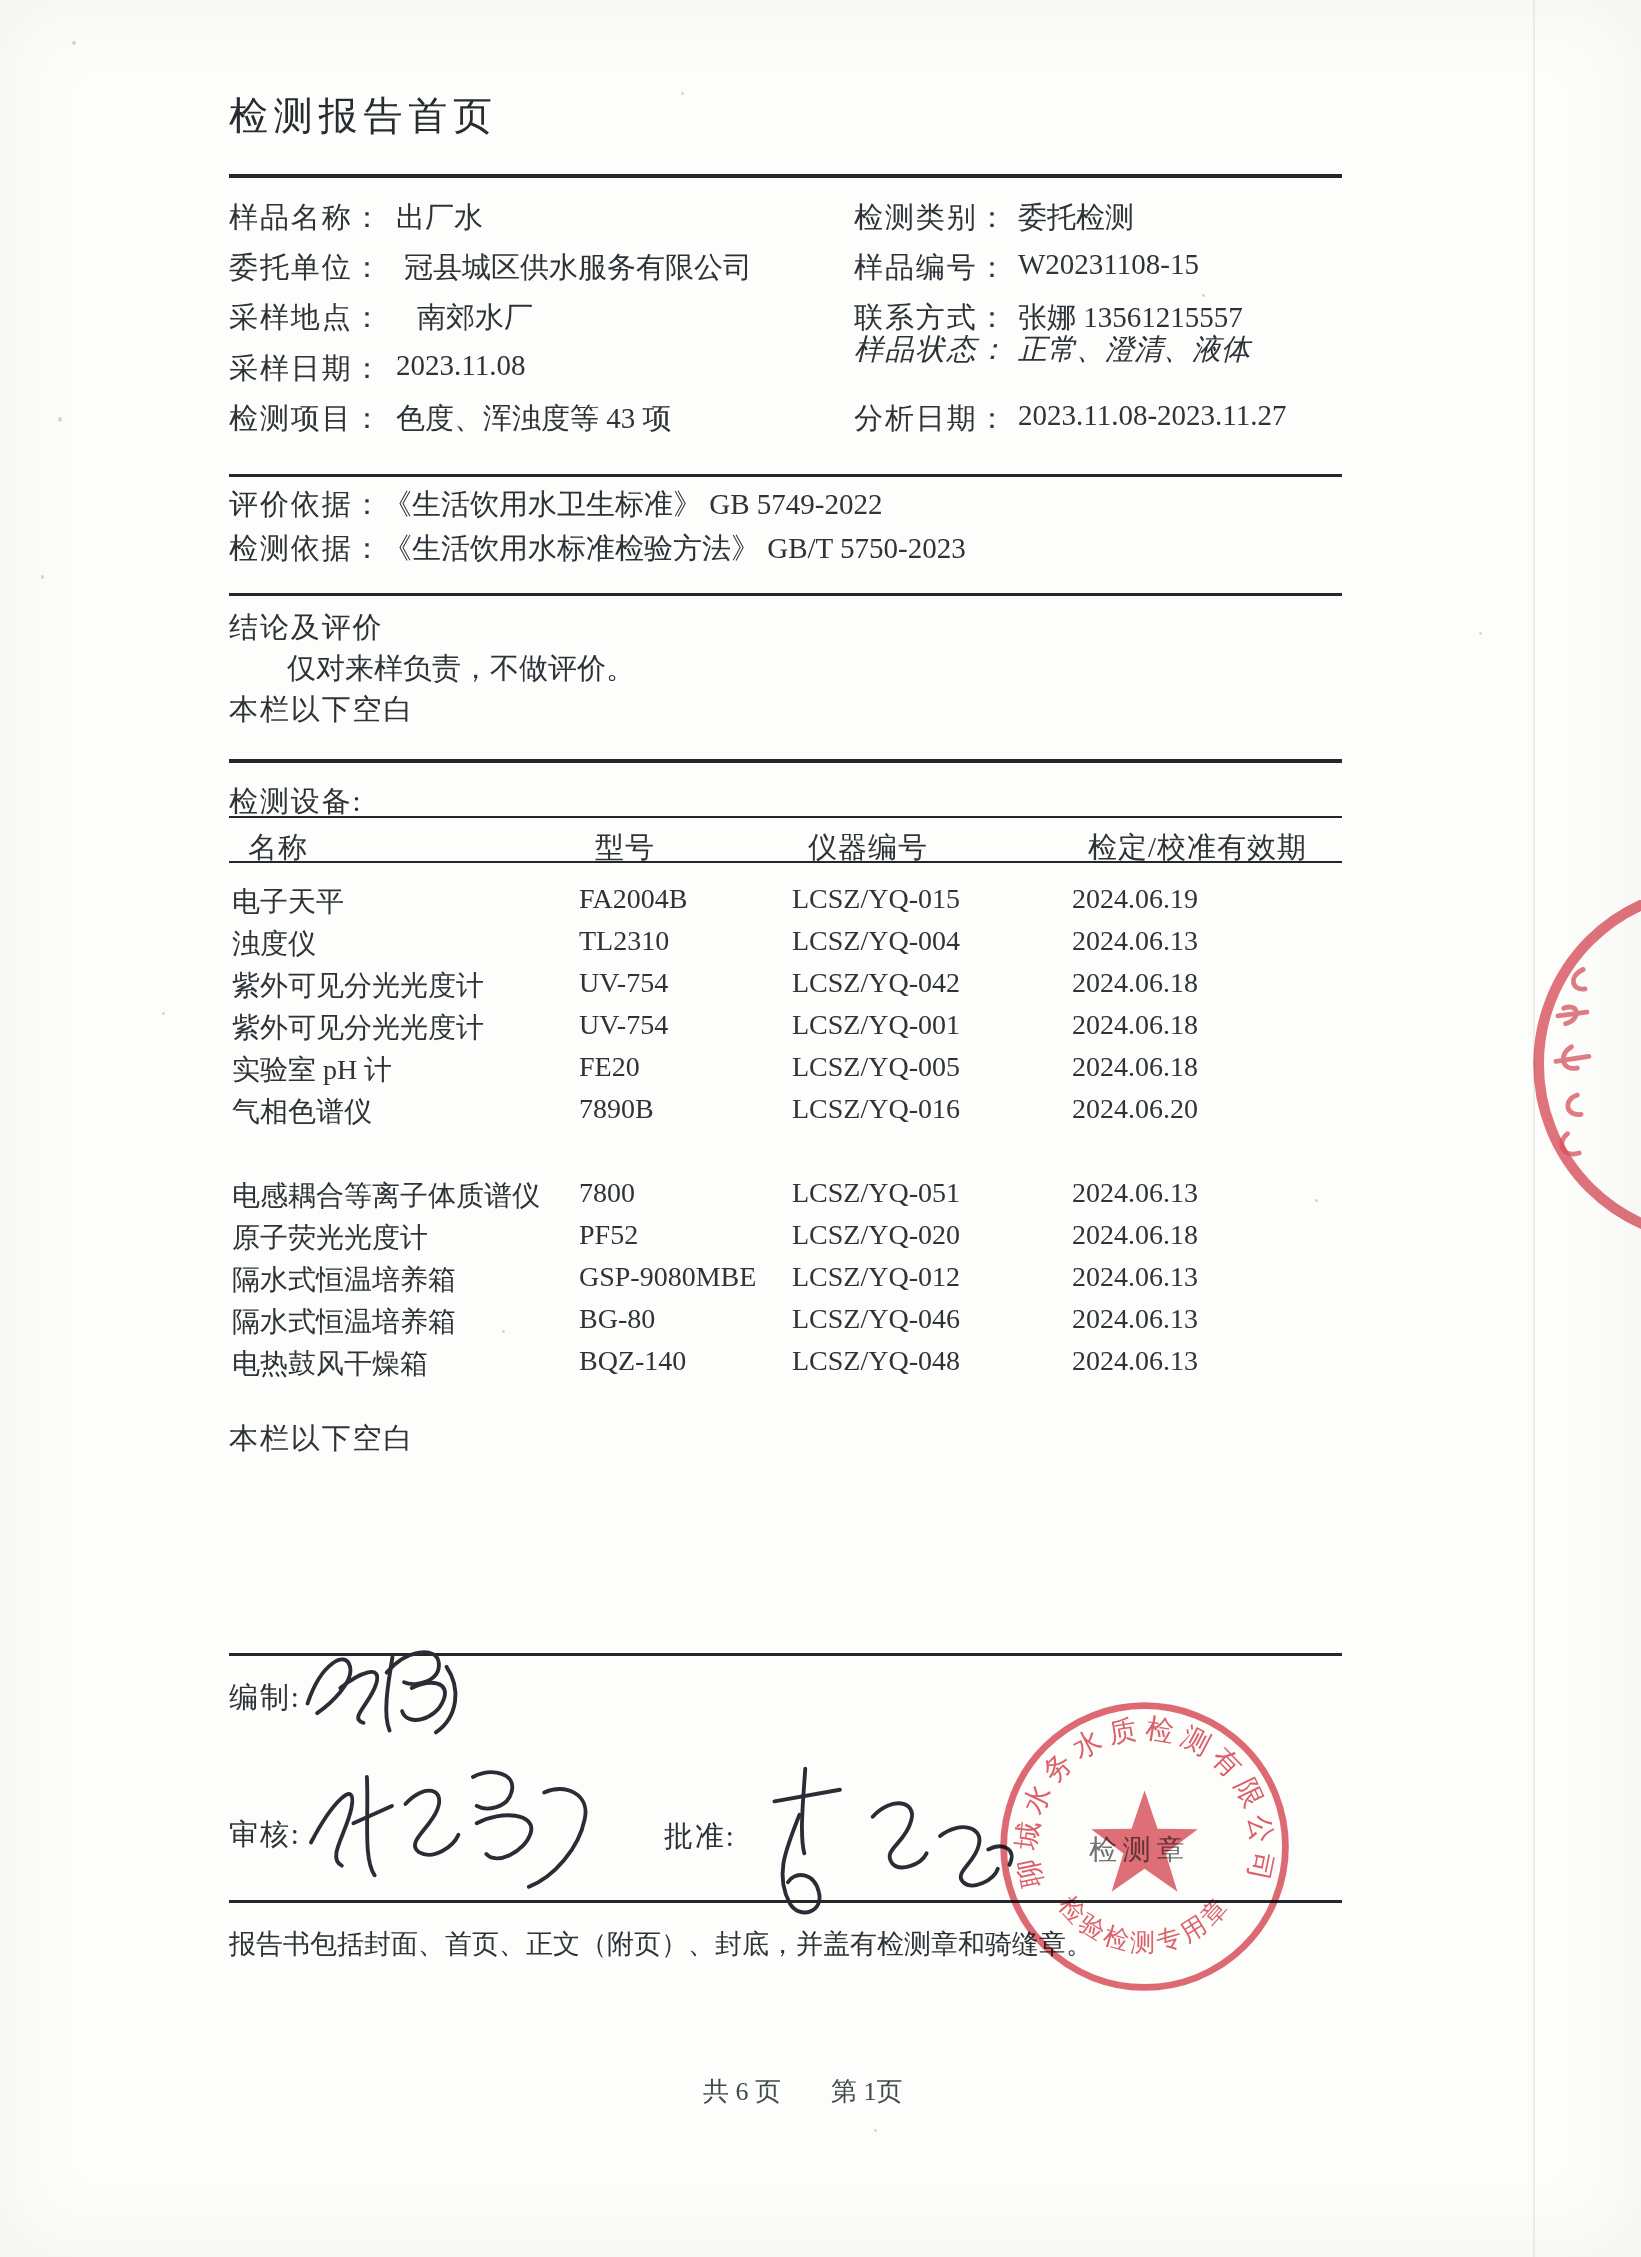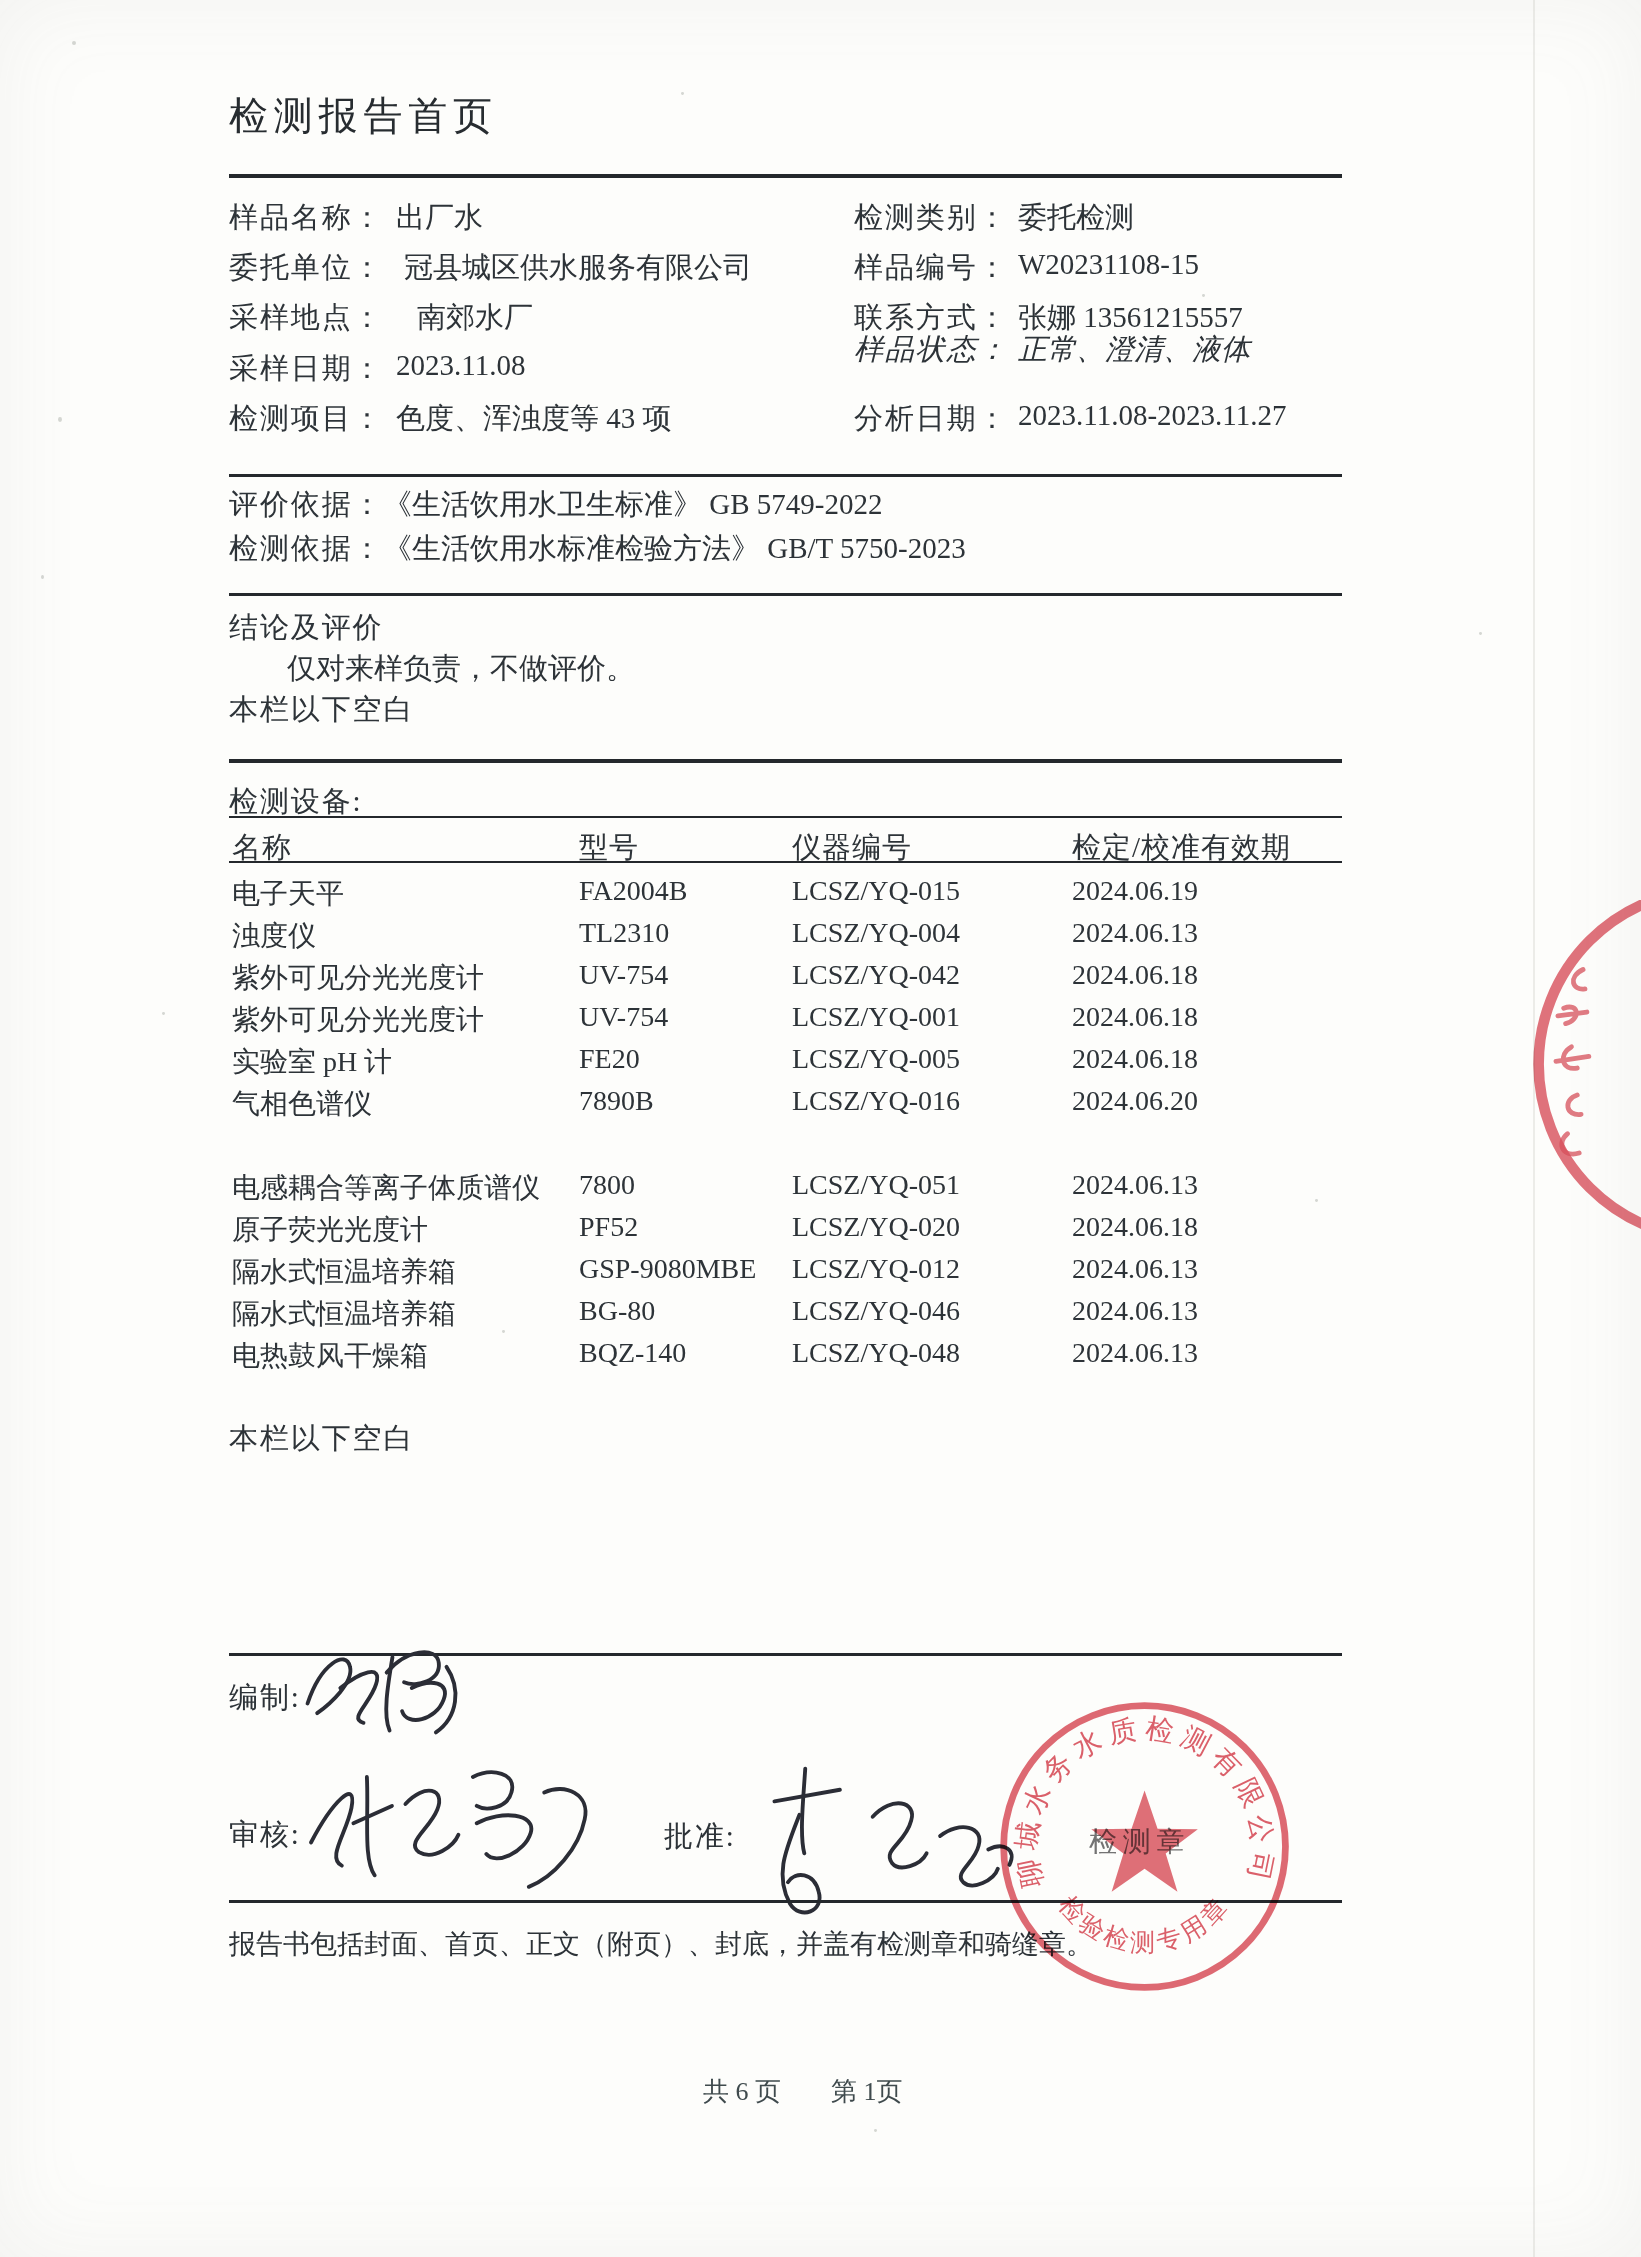--- a/index.html
+++ b/index.html
@@ -9,30 +9,30 @@
     font-family:"Liberation Serif","DejaVu Serif",serif;
     color:#2d3338;
     box-shadow:inset 0 0 87px rgba(120,120,110,0.08);
   }
   .abs{position:absolute;}
   .txt{white-space:nowrap;}
   .rule{position:absolute;left:229px;width:1113px;background:#24282c;}
   .title{font-size:39px;letter-spacing:5.8px;color:#272c30;}
   .repno{font-size:36px;letter-spacing:1px;color:#272c30;}
   .f30{font-size:29px;}
-  .f29{font-size:28px;}
+  .f29{font-size:28px;margin-top:8px;}
   .f28{font-size:27px;}
   .f27{font-size:26px;color:#3f4a4d;}
   .flabel{letter-spacing:1.9px;}
   .fieldrow{position:absolute;height:39px;text-align:right;}
   .fieldrow .fvalue{position:absolute;white-space:nowrap;}
   .trow{position:absolute;left:229px;width:1113px;height:39px;}
   .trow span{position:absolute;white-space:nowrap;}
   .c1{left:2.9px;}  .c2{left:350px;} .c3{left:563px;} .c4{left:843px;}
-  .thead span{letter-spacing:1px;}
+  .thead span{letter-spacing:1px;margin-left:16px;}
   .stamp{mix-blend-mode:multiply;}
   .speck{position:absolute;border-radius:50%;background:#8a8f88;opacity:.35;}
   .streak{position:absolute;top:0;height:2257px;width:1.9px;background:rgba(150,150,138,.16);}
   .sig path{fill:none;stroke:#2b2d36;stroke-width:4;stroke-linecap:round;stroke-linejoin:round;}
 </style>
 </head>
 <body>
 
 <div class="page">
 

